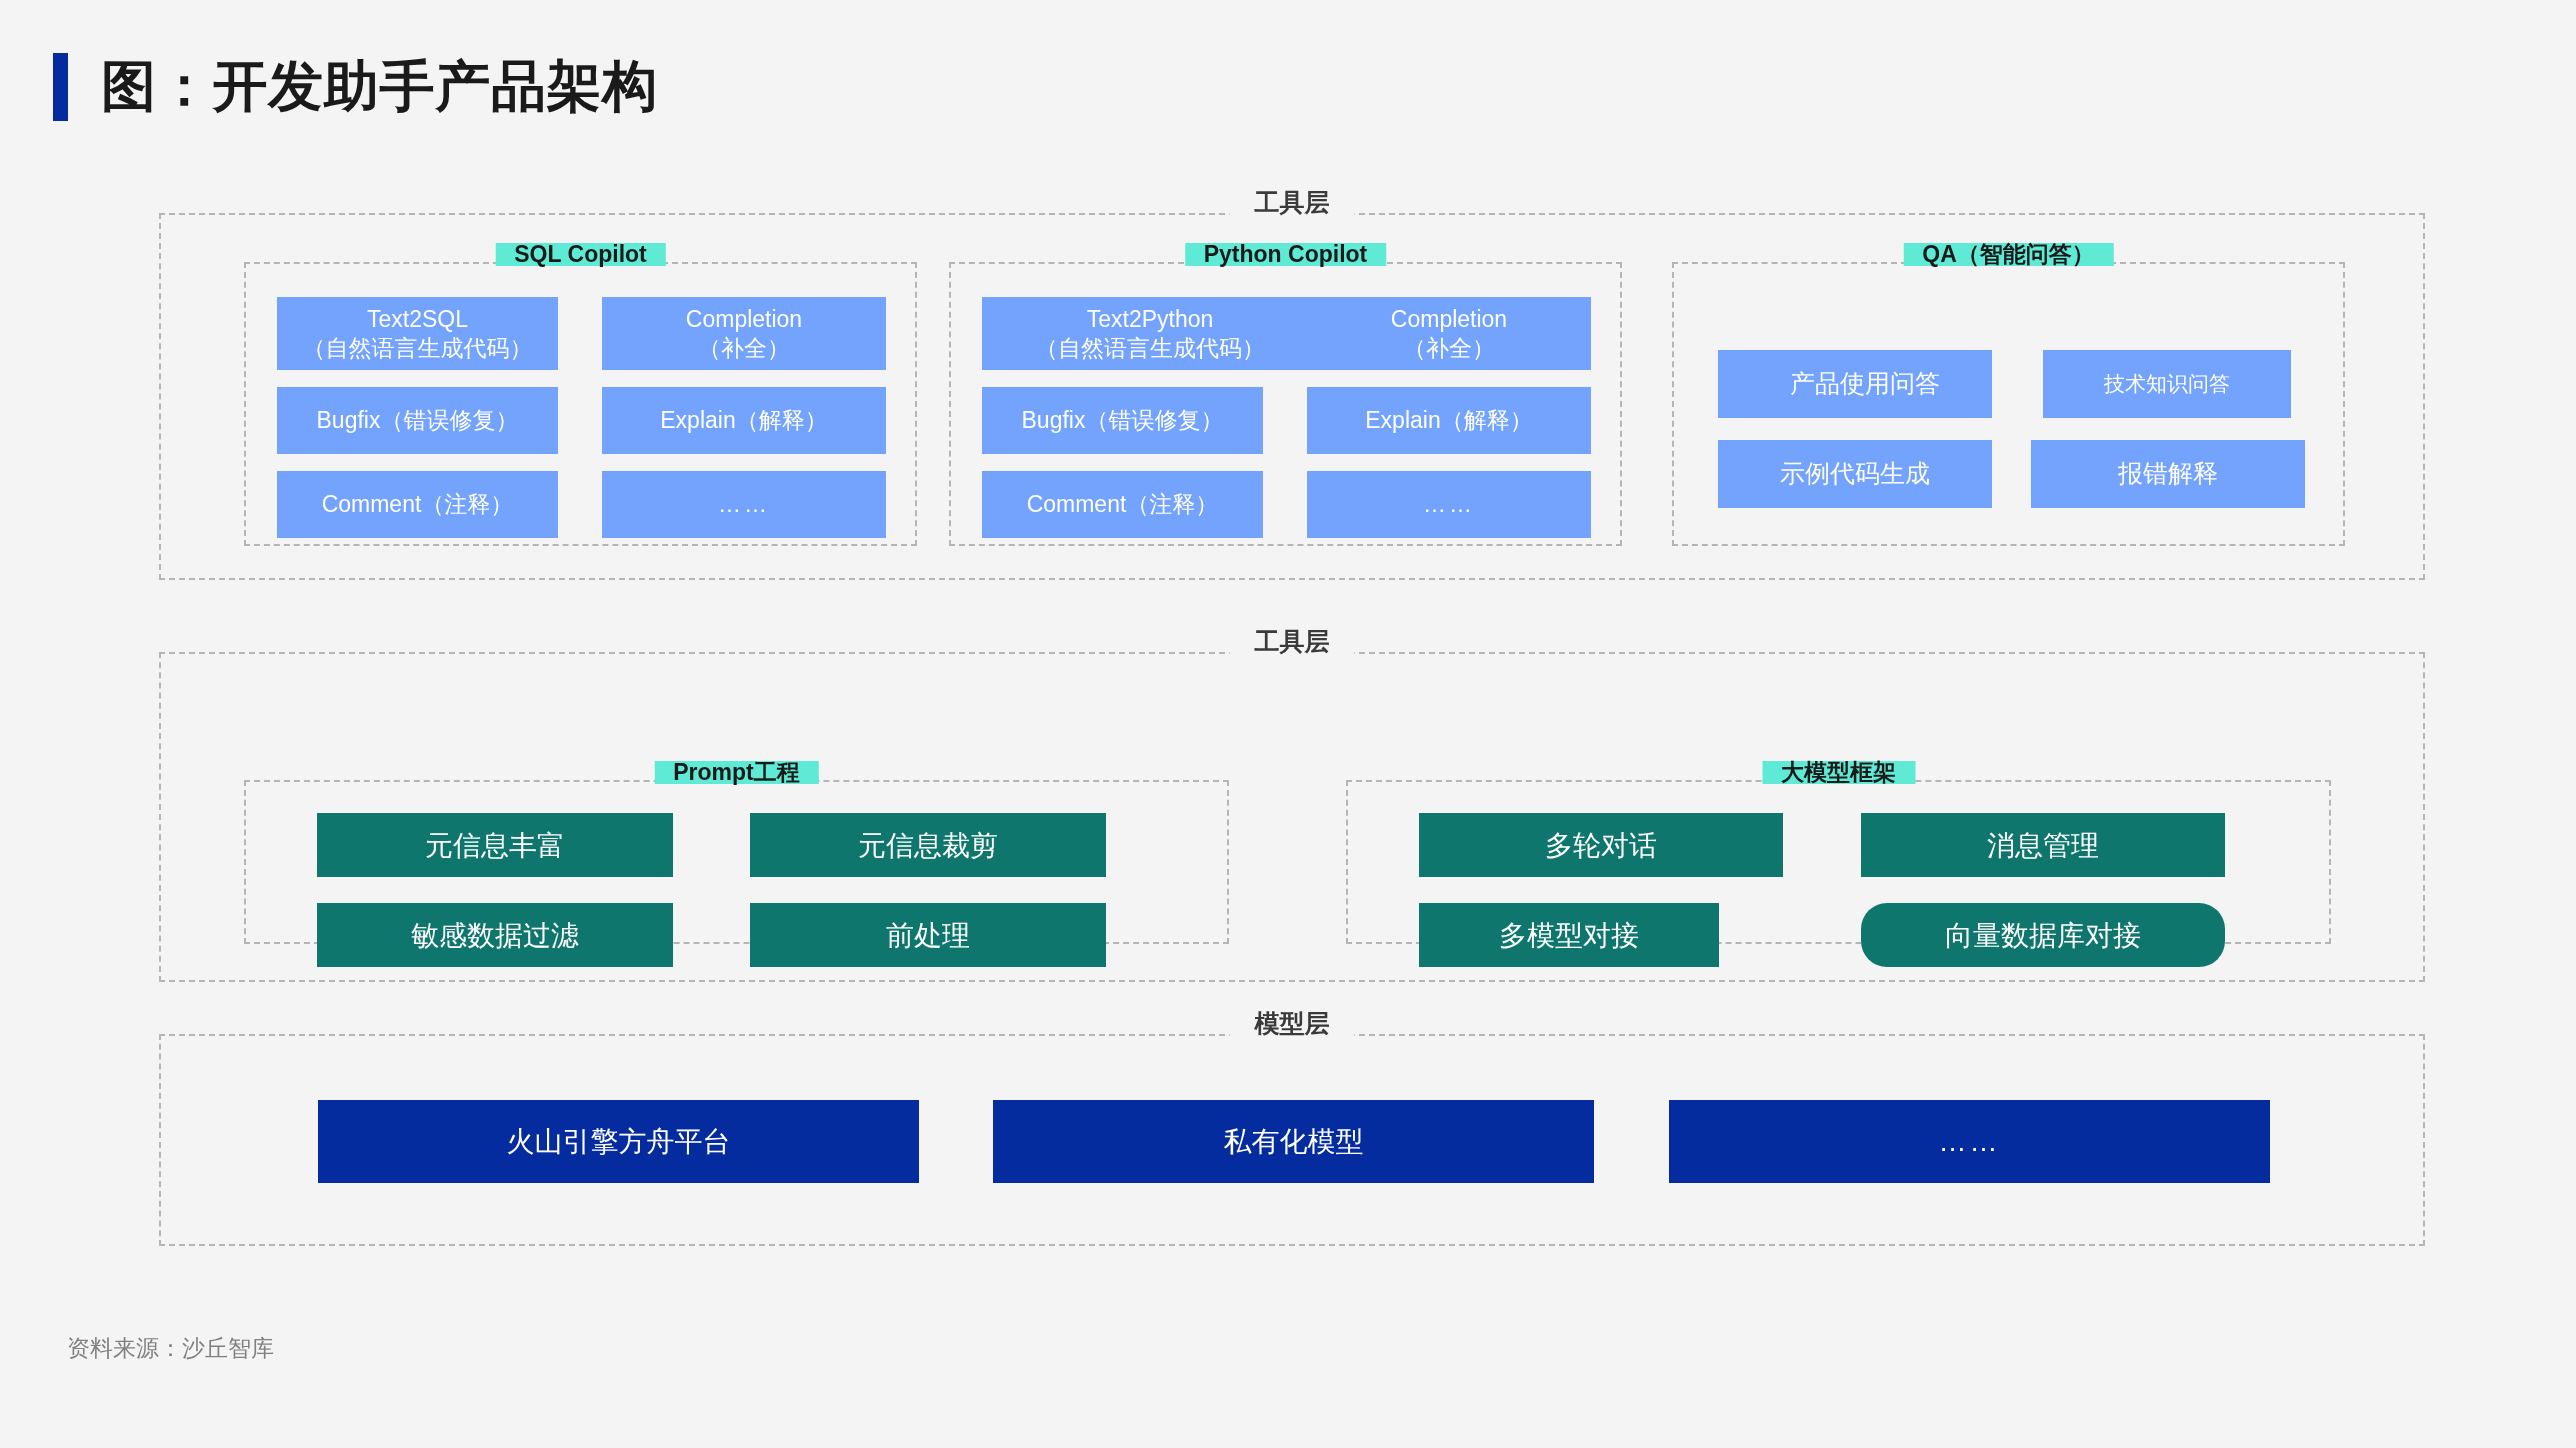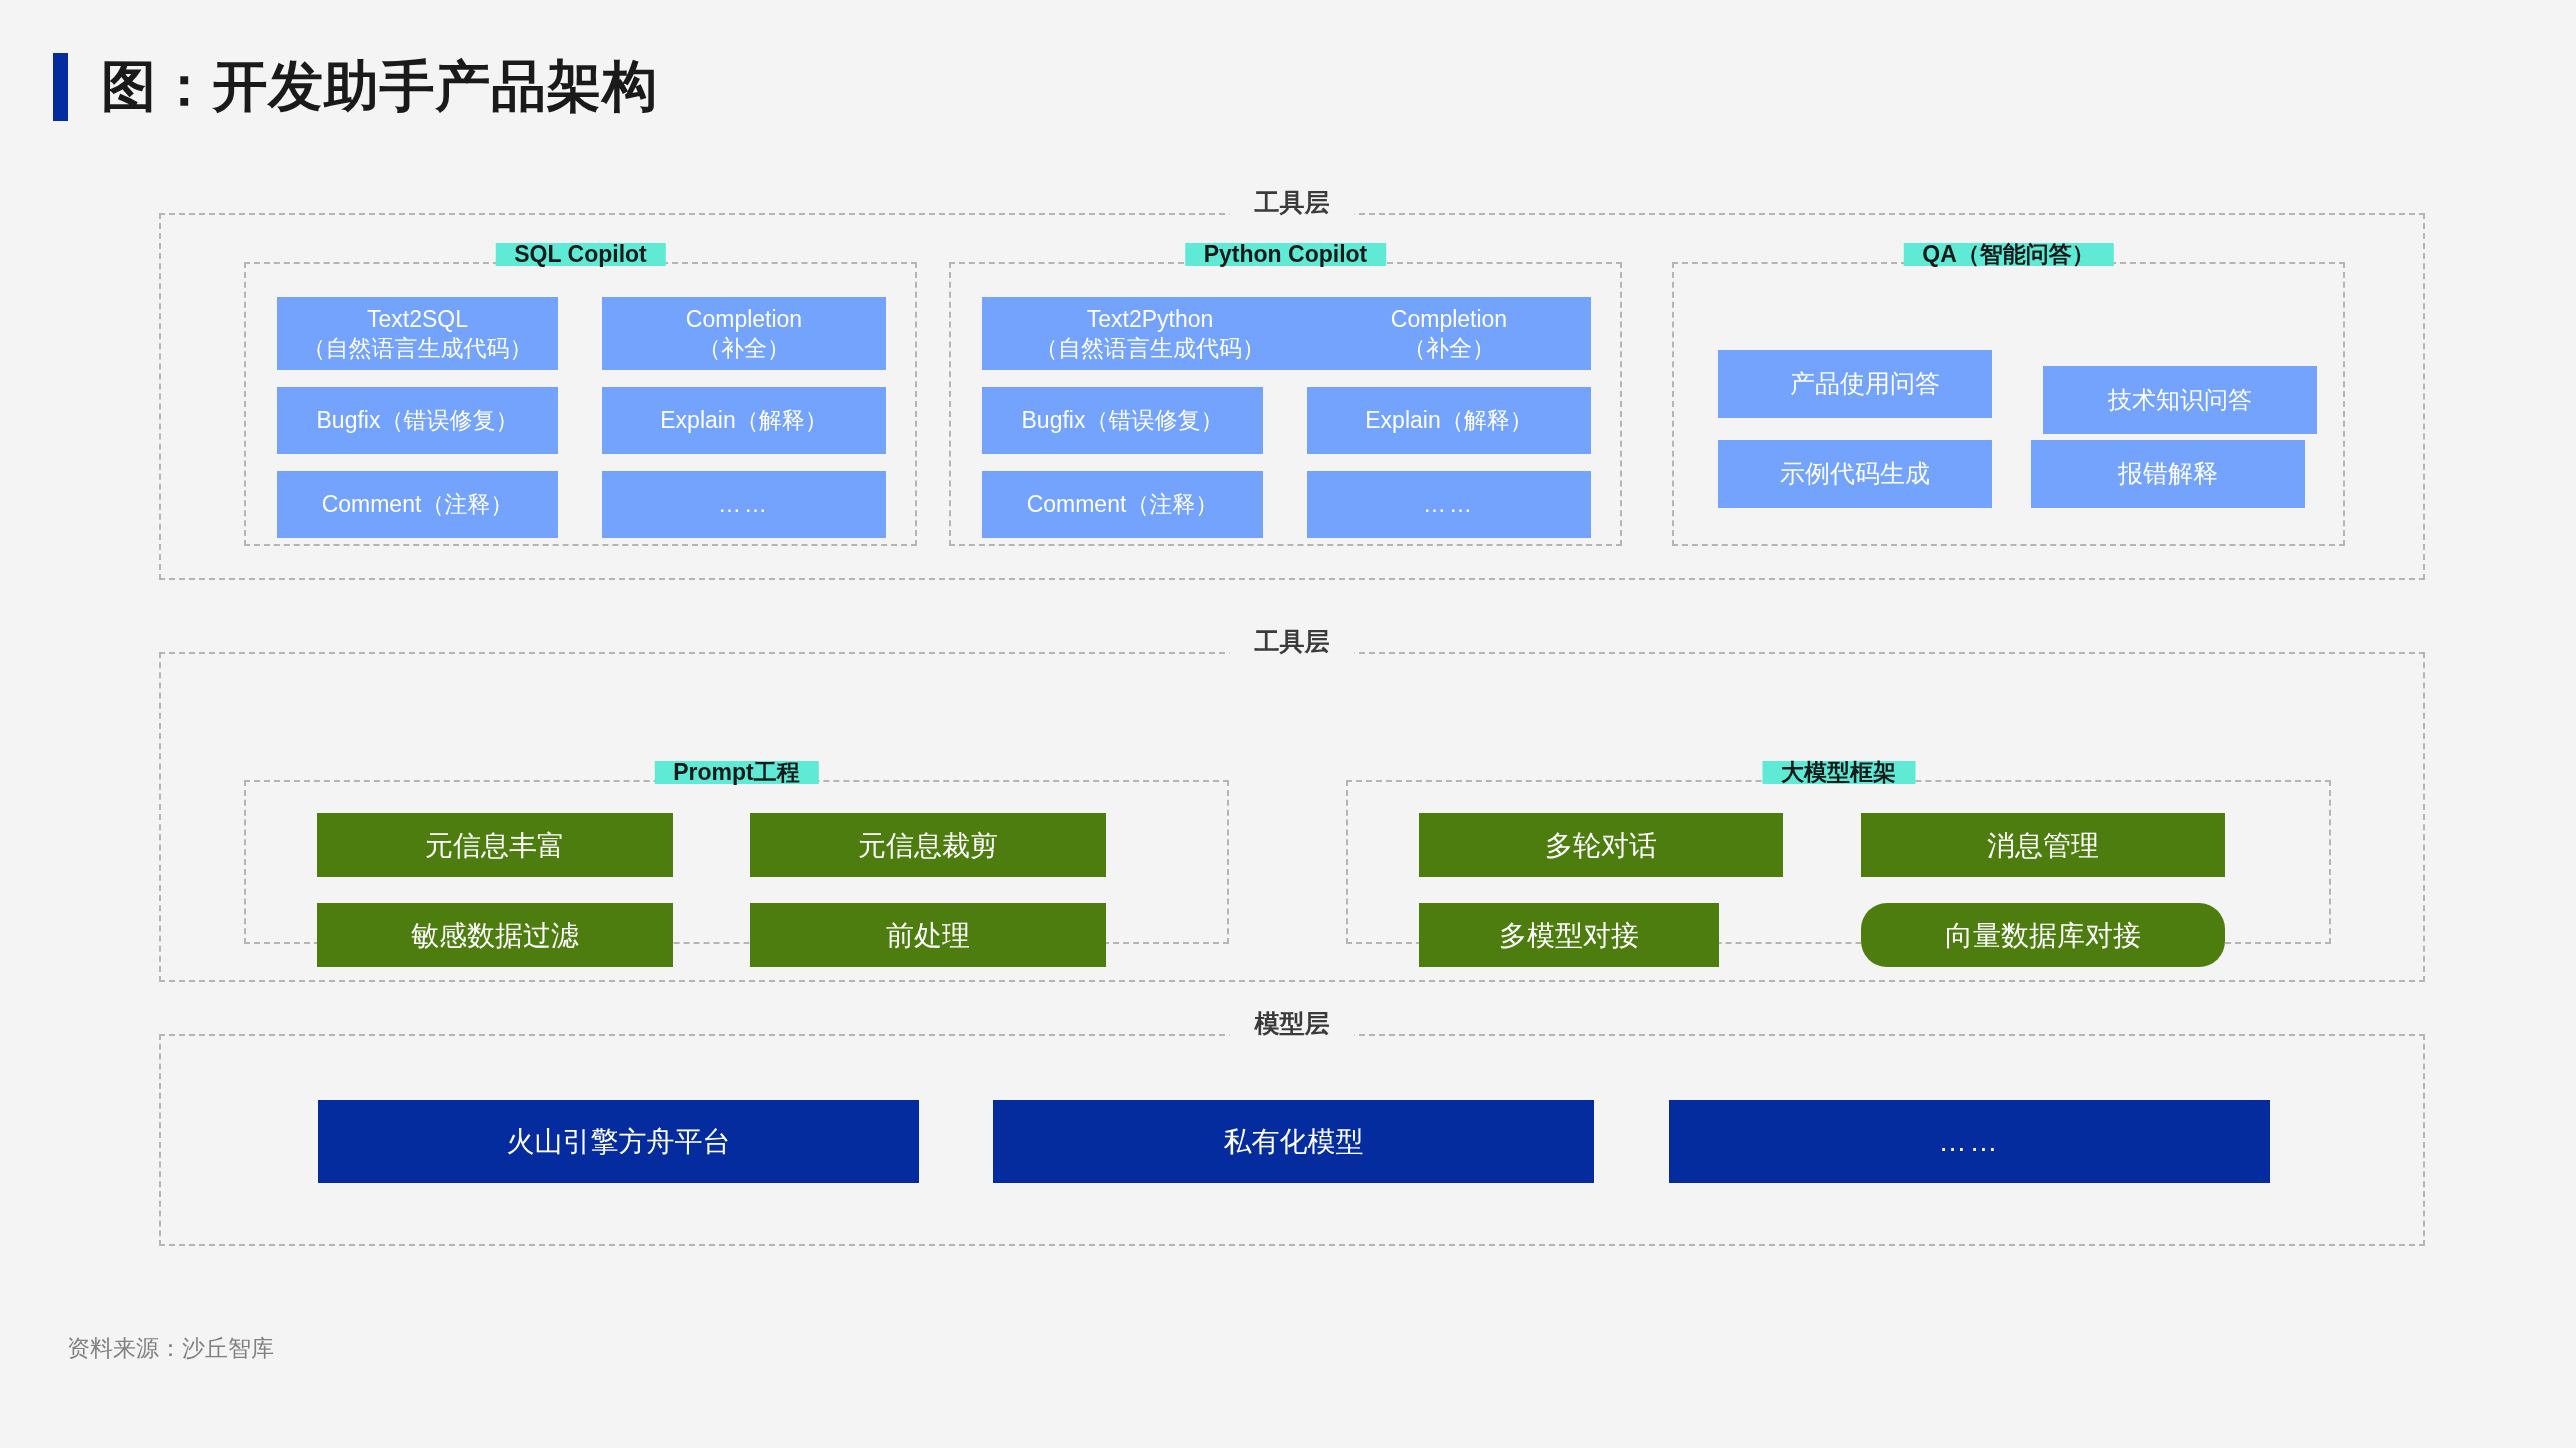--- a/index.html
+++ b/index.html
@@ -84,21 +84,21 @@
     display: flex;
     align-items: center;
     justify-content: center;
     text-align: center;
     color: #ffffff;
     box-sizing: border-box;
     line-height: 1.25;
     white-space: pre-line;
   }
   .cell.light { background: #73a3fc; font-size: 23px; }
-  .cell.mid   { background: #4d7c0f; font-size: 28px; }
+  .cell.mid   { background: #0f766e; font-size: 28px; }
   .cell.dark  { background: #042c9e; font-size: 28px; }
   .cell.dots  { letter-spacing: 3px; }
 
   
   .source {
     position: absolute;
     left: 67px;
     top: 1333px;
     font-size: 23px;
     color: #808080;
@@ -136,21 +136,21 @@
 （补全）</div>
     <div class="cell light" style="left:31px; top:123px; width:281px; height:67px;">Bugfix（错误修复）</div>
     <div class="cell light" style="left:356px; top:123px; width:284px; height:67px;">Explain（解释）</div>
     <div class="cell light" style="left:31px; top:207px; width:281px; height:67px;">Comment（注释）</div>
     <div class="cell light dots" style="left:356px; top:207px; width:284px; height:67px;">……</div>
   </div>
 
   <div class="group" style="left:1511px; top:47px; width:673px; height:284px;">
     <div class="group-title">QA（智能问答）</div>
     <div class="cell light" style="left:44px; top:86px; width:274px; height:68px; font-size:25px;padding-left:20px;">产品使用问答</div>
-    <div class="cell light" style="left:369px; top:86px; width:274px; height:68px; font-size:24px;margin-top:16px;">技术知识问答</div>
+    <div class="cell light" style="left:369px; top:86px; width:248px; height:68px; font-size:21px;">技术知识问答</div>
     <div class="cell light" style="left:44px; top:176px; width:274px; height:68px; font-size:25px;">示例代码生成</div>
     <div class="cell light" style="left:357px; top:176px; width:274px; height:68px; font-size:25px;">报错解释</div>
   </div>
 </div>
 
 <div class="layer" style="left:159px; top:652px; width:2266px; height:330px;">
   <div class="layer-title">工具层</div>
 
   <div class="group" style="left:83px; top:126px; width:985px; height:164px;">
     <div class="group-title">Prompt工程</div>

